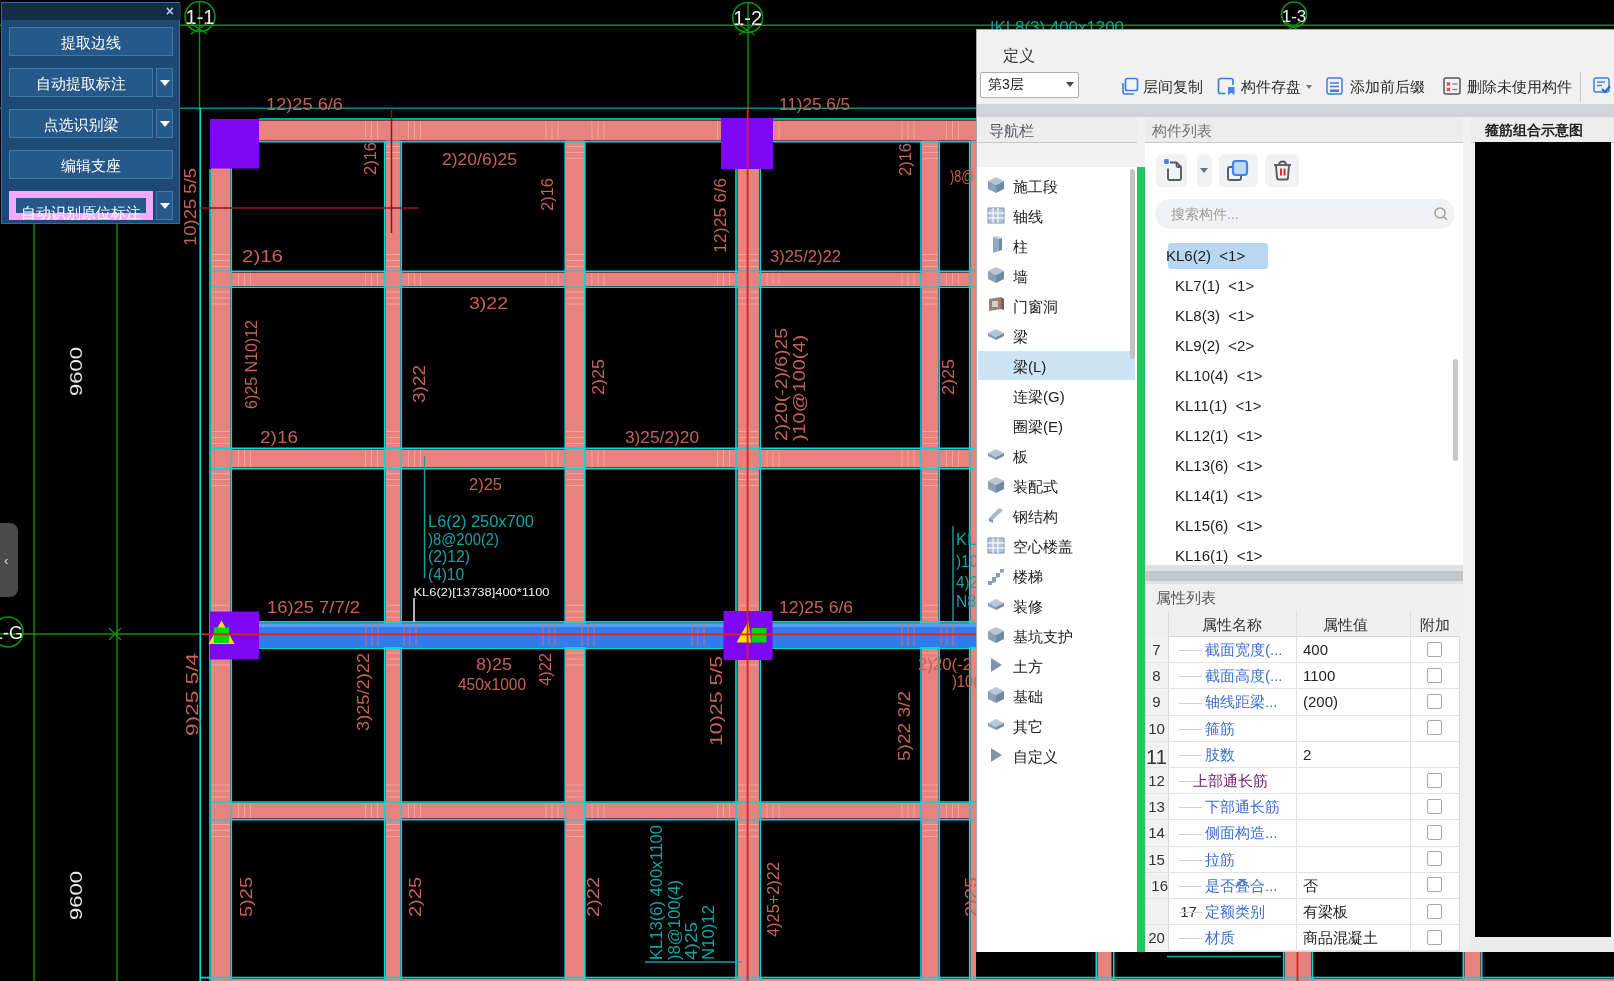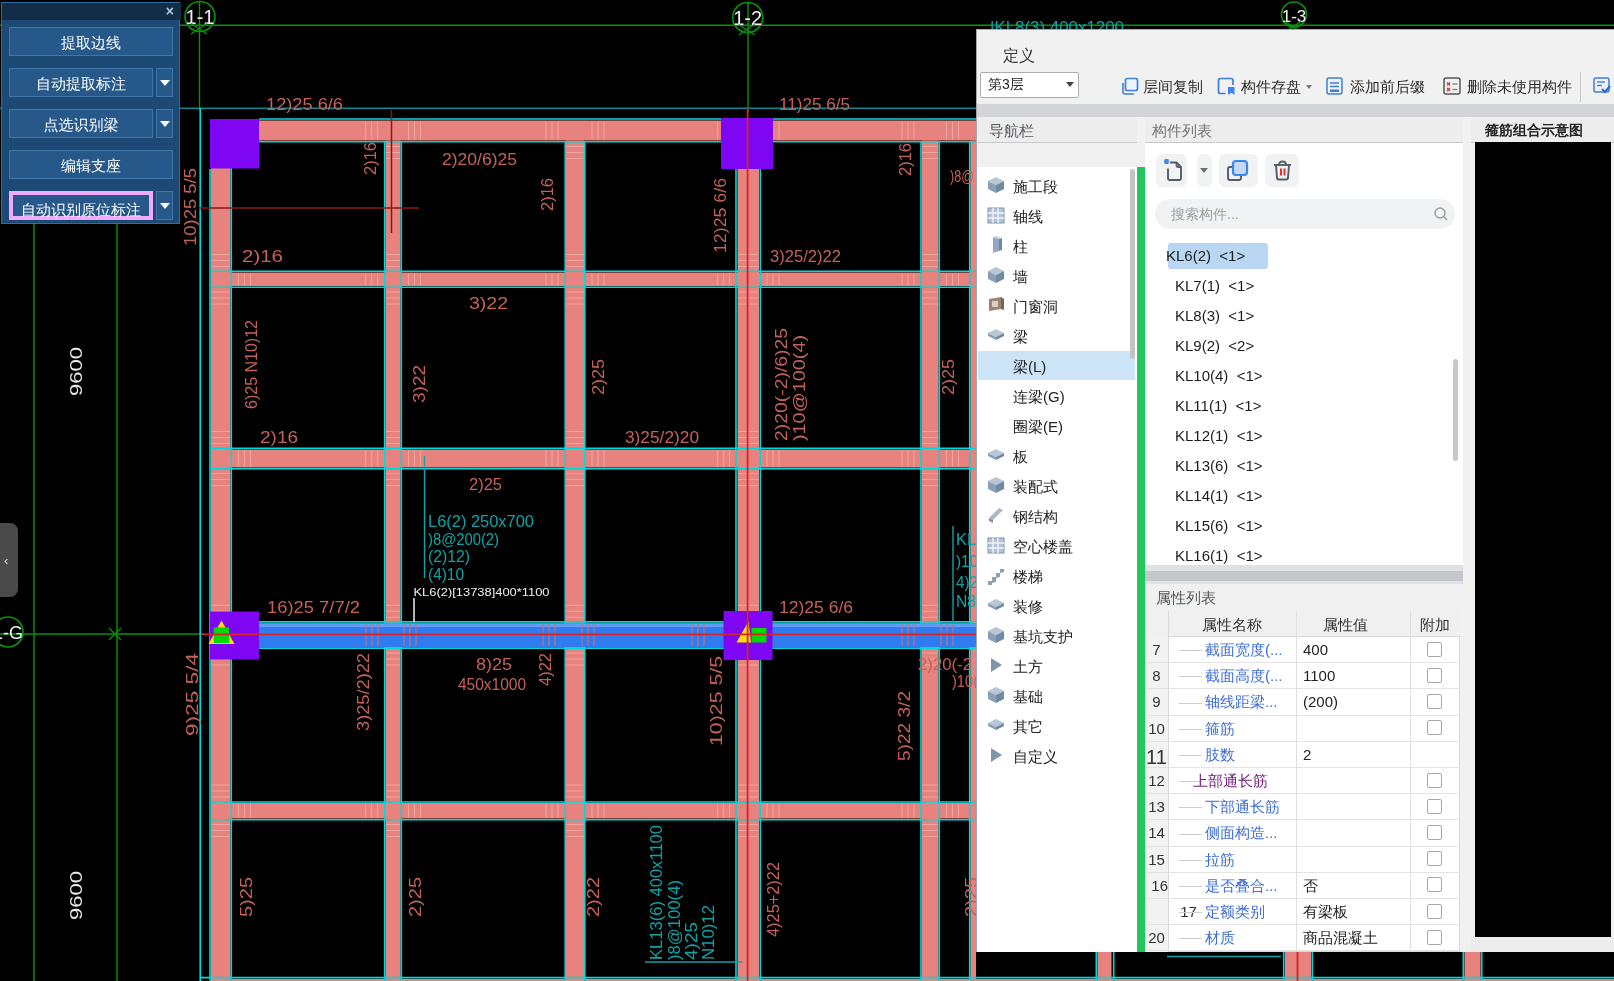--- a/index.html
+++ b/index.html
@@ -698,16 +698,16 @@
       <div style="position:absolute;left:0;top:0;width:179px;height:17px;background:#132c47;"></div>
       <div style="position:absolute;right:5px;top:0px;font-size:14px;color:#a8cbe8;font-weight:bold;">×</div>
       <div style="position:absolute;left:7px;top:24px;width:164px;height:29px;background:#26598a;border:1px solid #3f77a6;color:#fff;font-size:15px;text-align:center;line-height:29px;">提取边线</div>
       <div style="position:absolute;left:7px;top:65px;width:144px;height:29px;background:#26598a;border:1px solid #3f77a6;color:#fff;font-size:15px;text-align:center;line-height:29px;">自动提取标注</div>
       <div style="position:absolute;left:154px;top:65px;width:17px;height:29px;background:#26598a;border:1px solid #3f77a6;"></div>
       <div style="position:absolute;left:158px;top:77px;width:0;height:0;border-left:5px solid transparent;border-right:5px solid transparent;border-top:6px solid #fff;"></div>
       <div style="position:absolute;left:7px;top:106px;width:144px;height:29px;background:#26598a;border:1px solid #3f77a6;color:#fff;font-size:15px;text-align:center;line-height:29px;">点选识别梁</div>
       <div style="position:absolute;left:154px;top:106px;width:17px;height:29px;background:#26598a;border:1px solid #3f77a6;"></div>
       <div style="position:absolute;left:158px;top:118px;width:0;height:0;border-left:5px solid transparent;border-right:5px solid transparent;border-top:6px solid #fff;"></div>
       <div style="position:absolute;left:7px;top:147px;width:164px;height:29px;background:#26598a;border:1px solid #3f77a6;color:#fff;font-size:15px;text-align:center;line-height:29px;">编辑支座</div>
-      <div style="position:absolute;left:7px;top:188px;width:144px;height:29px;background:#26598a;border:4px solid #f0abfc;color:#fff;font-size:15px;text-align:center;line-height:29px;">自动识别原位标注</div>
+      <div style="position:absolute;left:7px;top:188px;width:144px;height:29px;background:#26598a;border:7px solid #f0abfc;color:#fff;font-size:15px;text-align:center;line-height:29px;">自动识别原位标注</div>
       <div style="position:absolute;left:154px;top:188px;width:17px;height:29px;background:#26598a;border:1px solid #3f77a6;"></div>
       <div style="position:absolute;left:158px;top:200px;width:0;height:0;border-left:5px solid transparent;border-right:5px solid transparent;border-top:6px solid #fff;"></div>
     </div>
 </div>
 </body></html>

